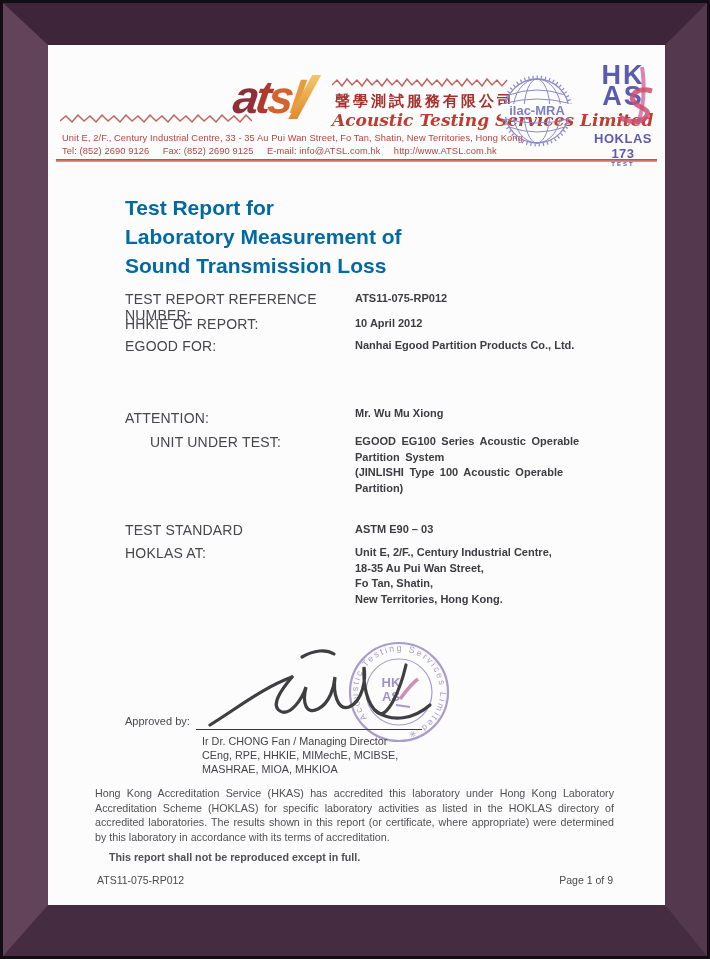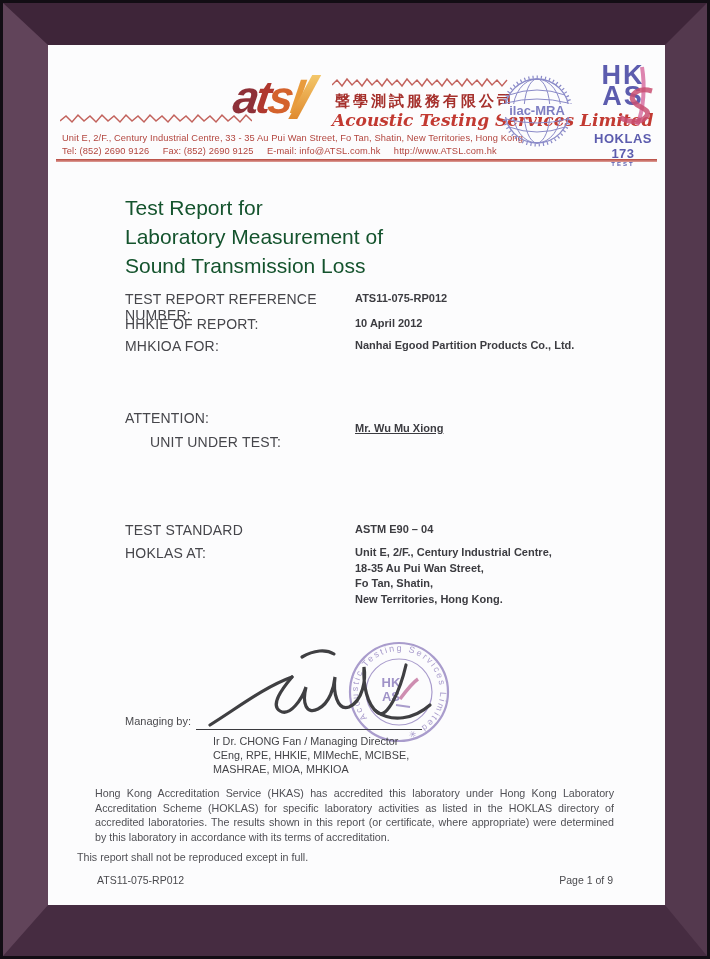--- a/index.html
+++ b/index.html
@@ -28,21 +28,21 @@
   .addr { font-size:9.3px; color:#b2453e; white-space:pre; letter-spacing:0.1px; }
   .rule { height:3px; background:linear-gradient(180deg,#b5463c,#e0a09a); }
 
   .hkas-box { width:82px; text-align:center; position:relative; }
   .hkas-letters { font-weight:bold; font-size:27px; line-height:21px; color:#5c5cae; letter-spacing:2px; }
   .hkas-swoosh { position:absolute; left:0; top:0; }
   .hoklas { font-size:13px; font-weight:bold; color:#5c5cae; margin-top:24px; letter-spacing:0.5px; }
   .hoklas-sub { font-size:6px; font-weight:bold; color:#5c5cae; letter-spacing:2px; }
 
   
-  .title { font-size:21px; font-weight:normal; line-height:29px; color:#14532d; white-space:pre-line; }
+  .title { font-size:21px; font-weight:bold; line-height:29px; color:#0369a1; white-space:pre-line; }
 
   
   .flabel { position:absolute; left:77px; width:225px; font-size:14px; font-weight:normal; color:#46464b; letter-spacing:0.2px; }
   .fvalue { position:absolute; left:307px; width:294px; font-size:11px; font-weight:bold; color:#3c3c41; white-space:pre-line; line-height:15.5px; }
   .wide-words { word-spacing:2.5px; text-align:justify; }
 
   
   .approved { font-size:11px; color:#4a4a4e; }
   .sigline { border-top:1.6px solid #3a3a3e; }
   .signame { font-size:10.8px; color:#434347; line-height:14px; white-space:pre-line; }
@@ -105,31 +105,35 @@
   <div class="abs title" style="left:77px; top:148px;">Test Report for
 Laboratory Measurement of
 Sound Transmission Loss</div>
 
   <div class="flabel" style="top:246px;">TEST REPORT REFERENCE NUMBER:</div>
   <div class="fvalue" style="top:246px;">ATS11-075-RP012</div>
 
   <div class="flabel" style="top:271px;">HHKIE OF REPORT:</div>
   <div class="fvalue" style="top:271px;">10 April 2012</div>
 
-  <div class="flabel" style="top:293px;">MHKIOA FOR:</div>
+  <div class="flabel" style="top:293px;">EGOOD FOR:</div>
   <div class="fvalue" style="top:293px;">Nanhai Egood Partition Products Co., Ltd.</div>
 
 
   <div class="flabel" style="top:365px;">ATTENTION:</div>
-  <div class="fvalue" style="top:376px;text-decoration:underline;">Mr. Wu Mu Xiong</div>
+  <div class="fvalue" style="top:361px;">Mr. Wu Mu Xiong</div>
 
   <div class="flabel" style="top:389px;padding-left:25px;">UNIT UNDER TEST:</div>
+  <div class="fvalue wide-words" style="top:389px;">EGOOD EG100 Series Acoustic Operable
+Partition System
+(JINLISHI Type 100 Acoustic Operable
+Partition)</div>
 
   <div class="flabel" style="top:477px;">TEST STANDARD</div>
-  <div class="fvalue" style="top:477px;">ASTM E90 – 04</div>
+  <div class="fvalue" style="top:477px;">ASTM E90 – 03</div>
 
   <div class="flabel" style="top:500px;">HOKLAS AT:</div>
   <div class="fvalue" style="top:500px;">Unit E, 2/F., Century Industrial Centre,
 18-35 Au Pui Wan Street,
 Fo Tan, Shatin,
 New Territories, Hong Kong.</div>
 
   <svg class="abs" style="left:296px; top:592px;" width="110" height="110" viewBox="0 0 110 110" opacity="0.85">
     <circle cx="55" cy="55" r="49" fill="none" stroke="#9b8cc4" stroke-width="2.2"></circle>
     <circle cx="55" cy="55" r="33" fill="none" stroke="#9b8cc4" stroke-width="1.2"></circle>
@@ -147,26 +151,26 @@
 
   <svg class="abs" style="left:158px; top:602px;" width="230" height="86" viewBox="0 0 230 86">
     <g fill="none" stroke="#3f3f42" stroke-width="3.2" stroke-linecap="round">
       <path d="M4,78 C30,62 58,40 86,30"></path>
       <path d="M96,10 C108,3 120,2 128,7"></path>
       <path d="M86,30 C76,42 64,58 74,64 C84,70 96,52 100,40 C96,56 100,68 112,62 C124,56 128,40 129,30 C127,45 131,64 143,60 C157,54 160,32 158,20 C157,38 161,58 172,66 C181,72 194,44 200,18"></path>
       <path d="M170,64 C186,76 208,72 224,58"></path>
     </g>
   </svg>
 
-  <div class="abs approved" style="left:77px; top:670px;">Managing by:</div>
+  <div class="abs approved" style="left:77px; top:670px;">Approved by:</div>
   <div class="abs sigline" style="left:148px; top:684px; width:226px;"></div>
-  <div class="abs signame" style="left:165px; top:689px;">Ir Dr. CHONG Fan / Managing Director
+  <div class="abs signame" style="left:154px; top:689px;">Ir Dr. CHONG Fan / Managing Director
 CEng, RPE, HHKIE, MIMechE, MCIBSE,
 MASHRAE, MIOA, MHKIOA</div>
 
   <div class="abs fpara" style="left:47px; top:741px; width:519px;">Hong Kong Accreditation Service (HKAS) has accredited this laboratory under Hong Kong Laboratory Accreditation Scheme (HOKLAS) for specific laboratory activities as listed in the HOKLAS directory of accredited laboratories. The results shown in this report (or certificate, where appropriate) were determined by this laboratory in accordance with its terms of accreditation.</div>
-  <div class="abs fnotice" style="left:29px; top:806px;">This report shall not be reproduced except in full.</div>
+  <div class="abs fnotice" style="left:61px; top:806px;font-weight:bold;">This report shall not be reproduced except in full.</div>
   <div class="abs frow" style="left:49px; right:52px; top:829px;">
     <span>ATS11-075-RP012</span>
     <span>Page 1 of 9</span>
   </div>
 
 </div>
 
 </body></html>

